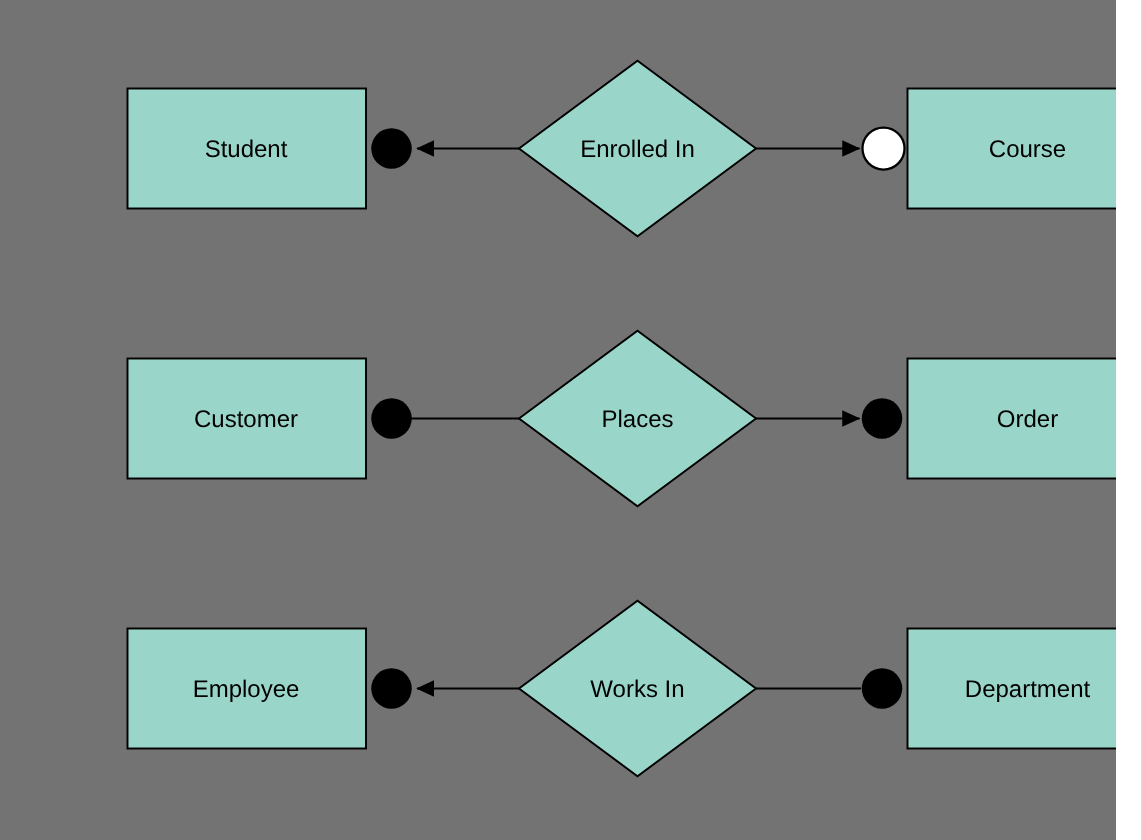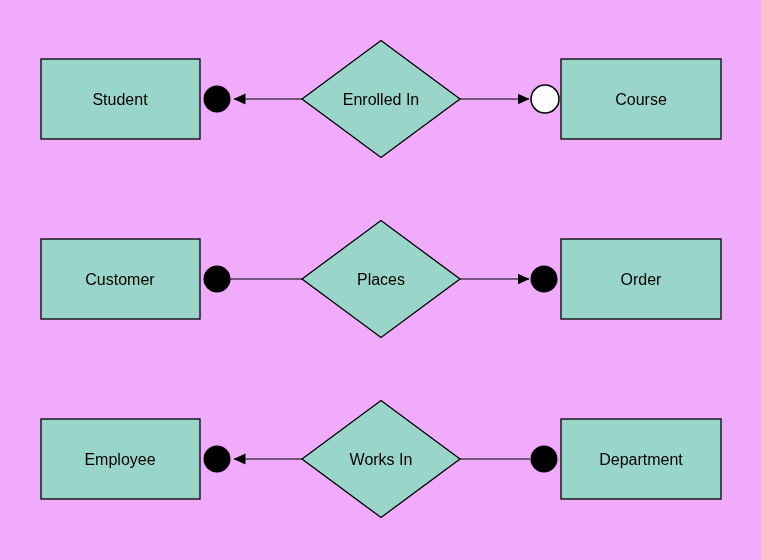--- a/index.html
+++ b/index.html
@@ -1,21 +1,22 @@
 <!DOCTYPE html>
 <html><head>
 <meta charset="utf-8">
 <style>
   html, body { margin: 0; padding: 0; background: #ffffff; }
   .canvas-wrap {
     position: relative;
-    width: 761px;
+    width: 700px;
     height: 560px;
-    background: #f0abfc;
+    background: #737373;
     overflow: hidden;
+    padding-left: 44px;
   }
   svg text {
     font-family: "Liberation Sans", sans-serif;
     font-size: 16px;
     fill: #000000;
     text-anchor: middle;
   }
   .shape { stroke: #000000; stroke-width: 1.3; }
   .connector { stroke: #000000; stroke-width: 1.2; fill: none; }
   .dot-open { fill: #ffffff; stroke: #000000; stroke-width: 1.5; }

